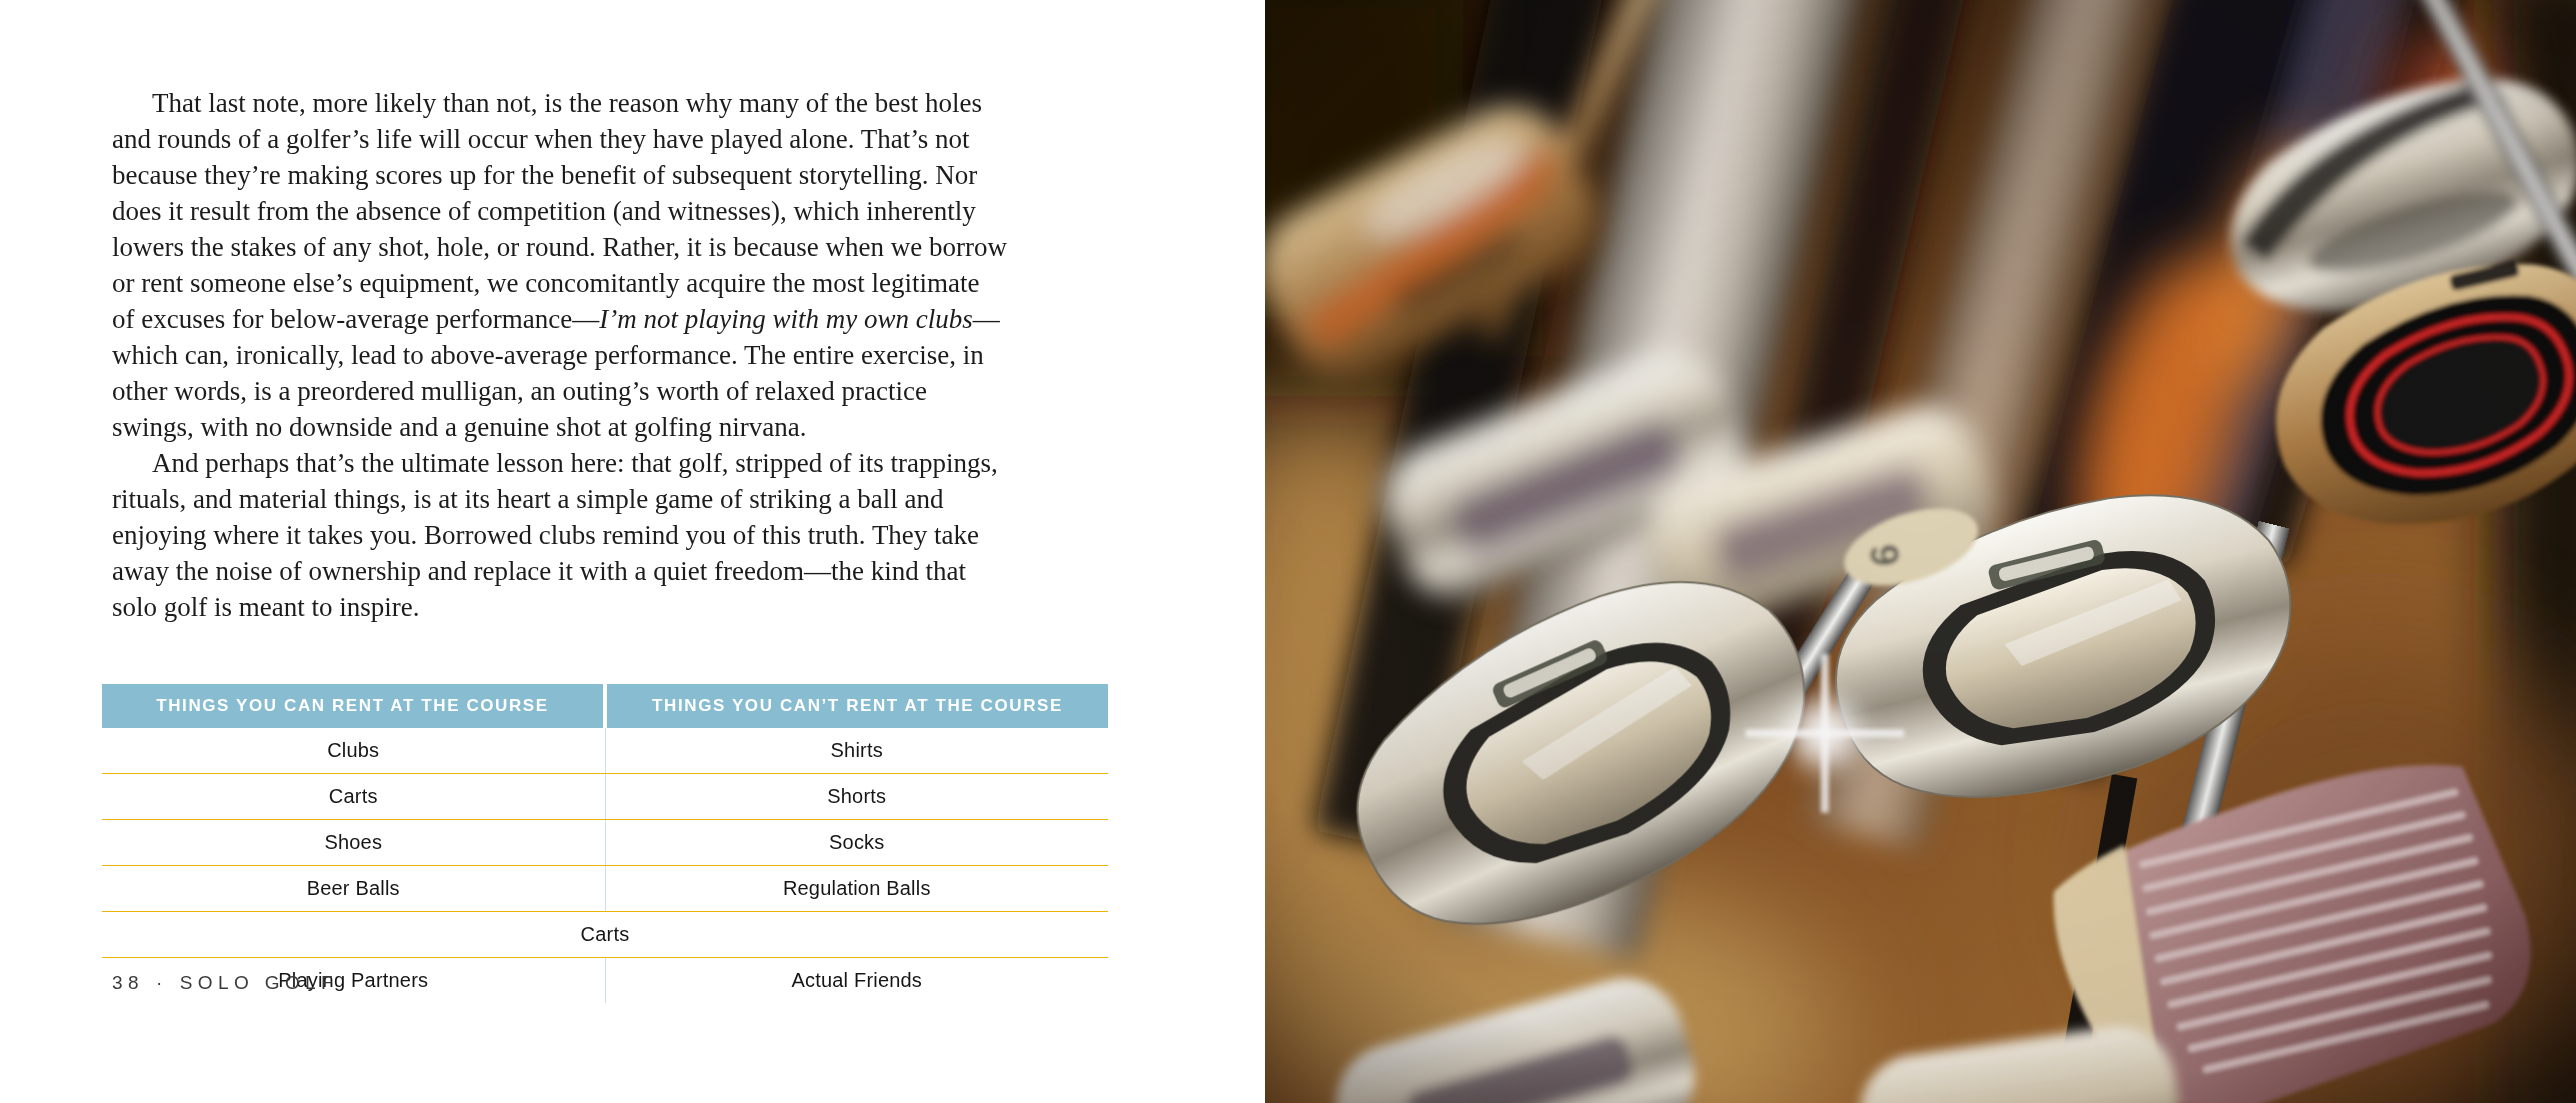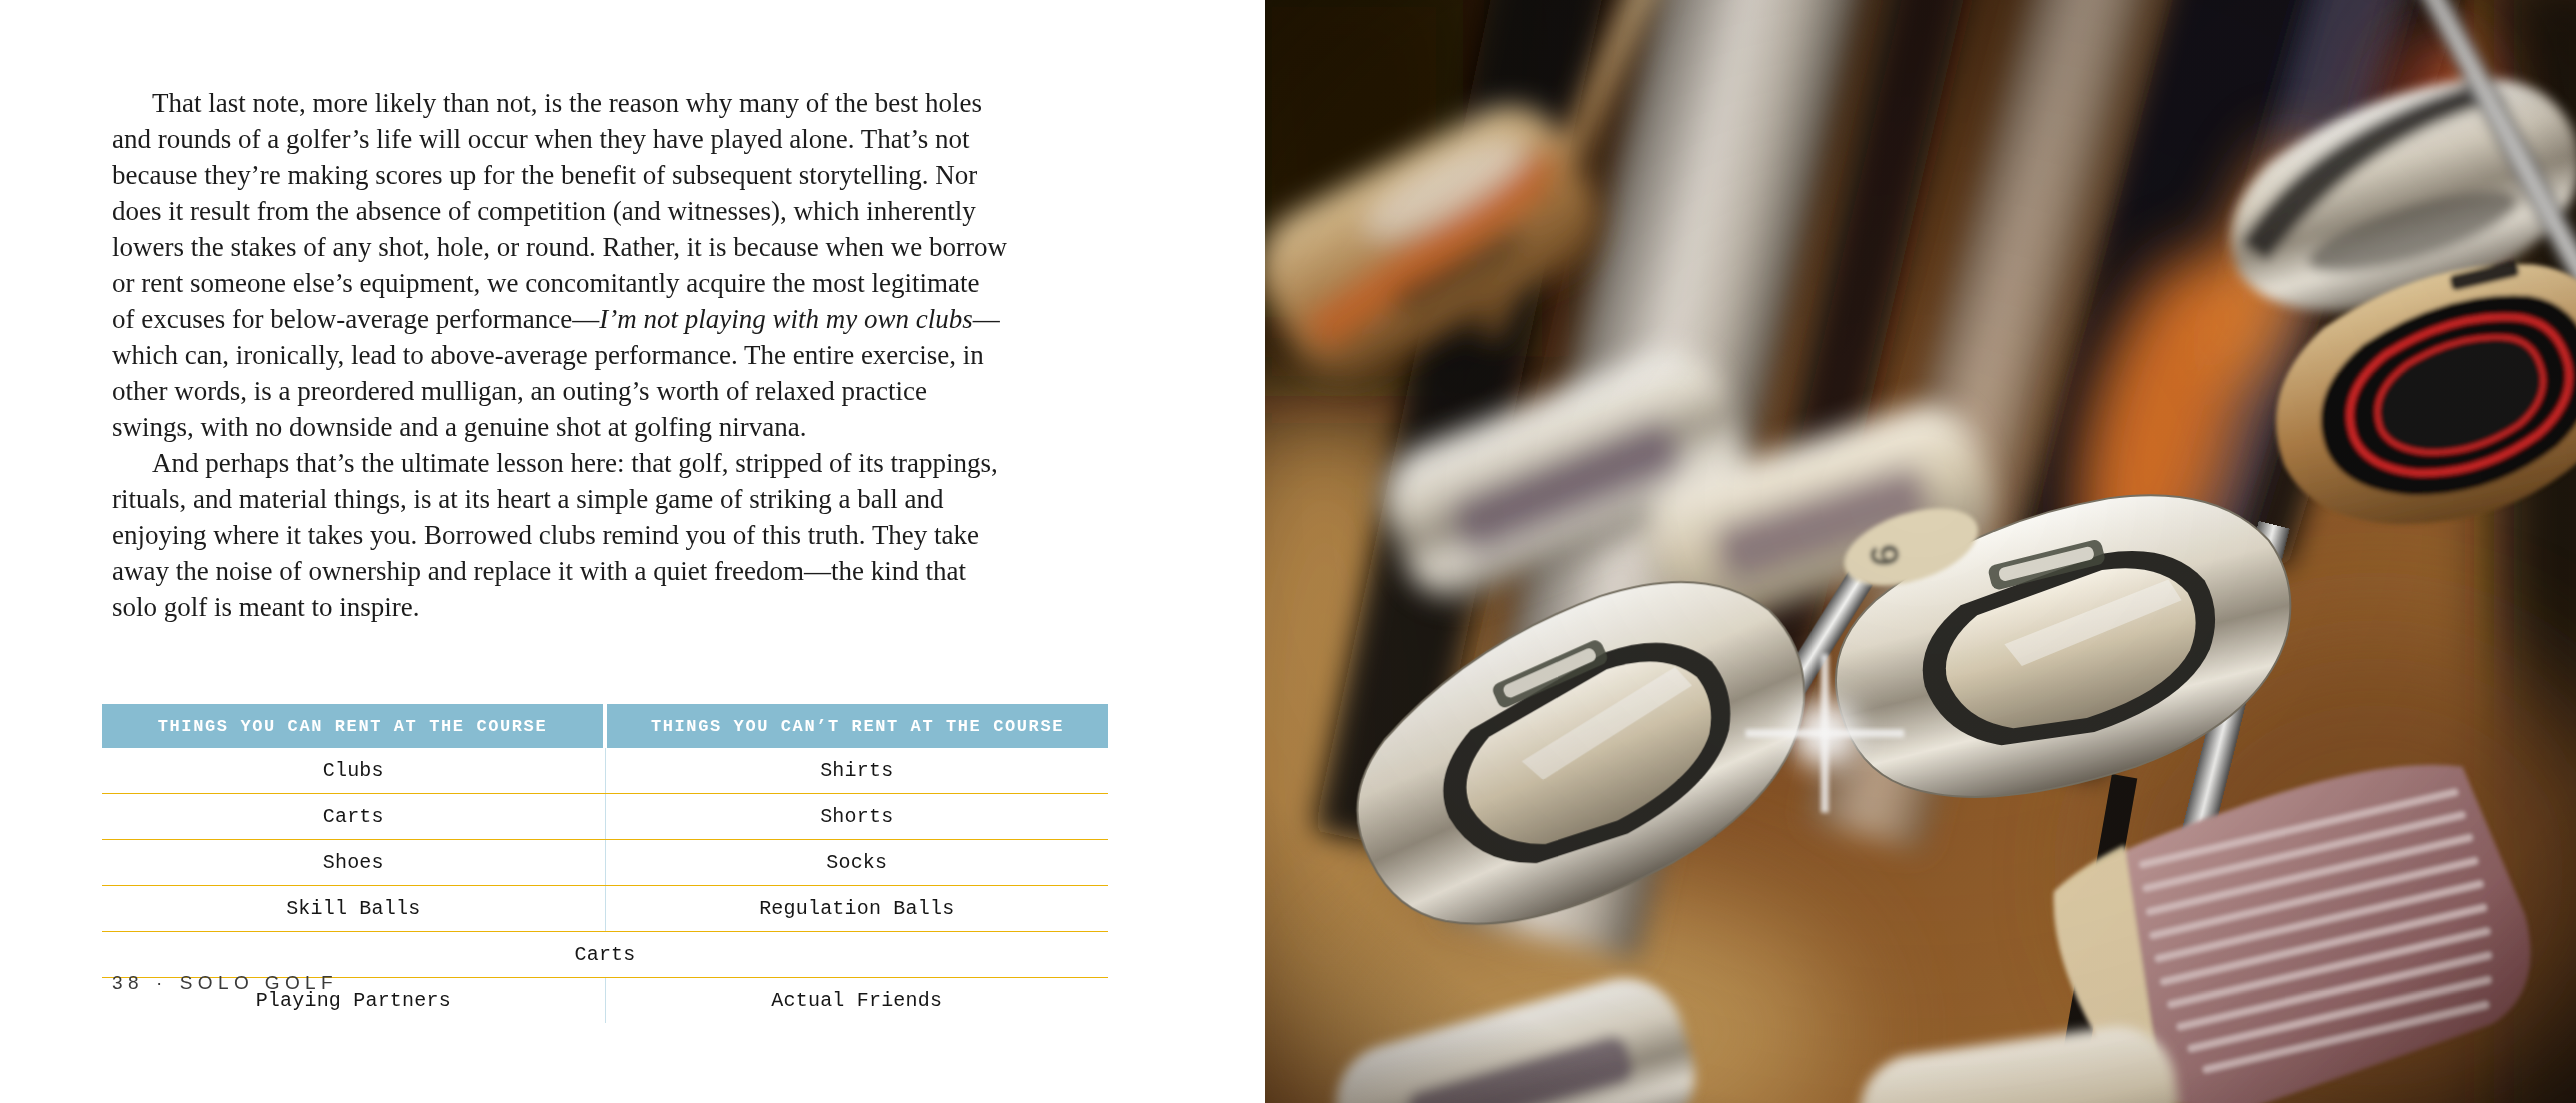--- a/index.html
+++ b/index.html
@@ -11,21 +11,21 @@
   .text-block{
     position:absolute;left:112px;top:85px;width:895px;
     font-family:"Liberation Serif", serif;
     font-size:27px;line-height:36px;color:#1c1c1c;
     text-align:left;
   }
   .text-block p{margin:0;text-indent:40px;}
   .text-block em{font-style:italic;}
 
   
-  .rental-table{position:absolute;left:102px;top:704px;width:1006px;font-family:Liberation Mono, monospace;}
+  .rental-table{position:absolute;left:102px;top:684px;width:1006px;font-family:Liberation Sans, sans-serif;}
   .thead{display:flex;gap:4px;}
   .th{
     flex:1;height:44px;background:#87bcd1;color:#ffffff;
     display:flex;align-items:center;justify-content:center;
     font-size:17px;font-weight:700;letter-spacing:1.6px;
   }
   .tr{display:flex;height:45px;border-bottom:1px solid #eab308;}
   .tr.last{border-bottom:none;}
   .td{
     flex:1;display:flex;align-items:center;justify-content:center;
@@ -69,21 +69,21 @@
         </div>
         <div class="tr">
           <div class="td">Carts</div>
           <div class="td col-right">Shorts</div>
         </div>
         <div class="tr">
           <div class="td">Shoes</div>
           <div class="td col-right">Socks</div>
         </div>
         <div class="tr">
-          <div class="td">Skill Balls</div>
+          <div class="td">Beer Balls</div>
           <div class="td col-right">Regulation Balls</div>
         </div>
         <div class="tr">
           <div class="td">Carts</div>
         </div>
         <div class="tr last">
           <div class="td">Playing Partners</div>
           <div class="td col-right">Actual Friends</div>
         </div>
       </div>

